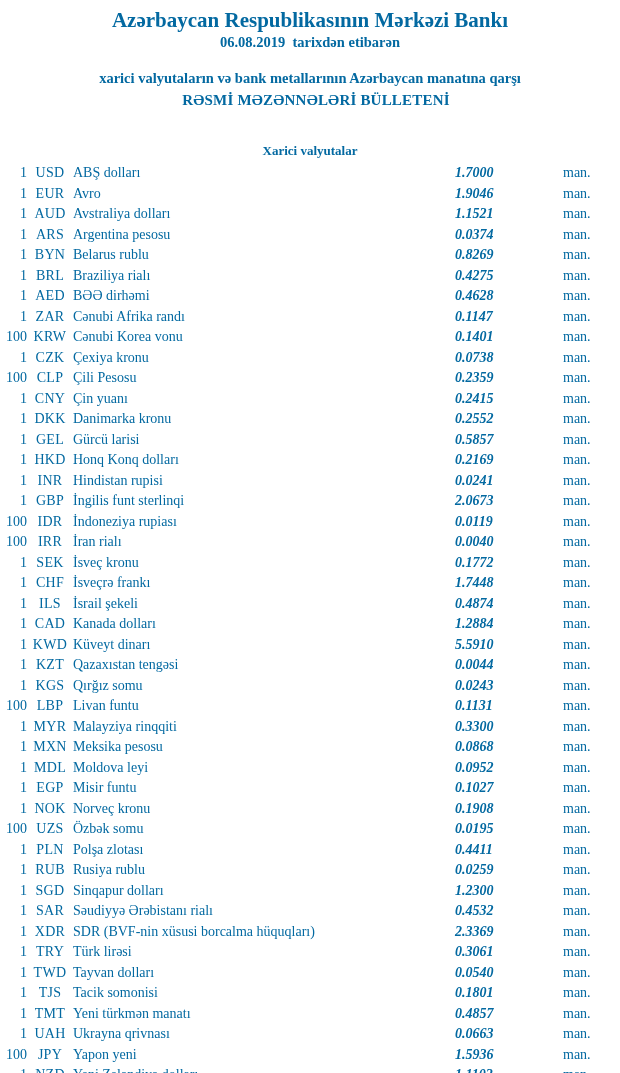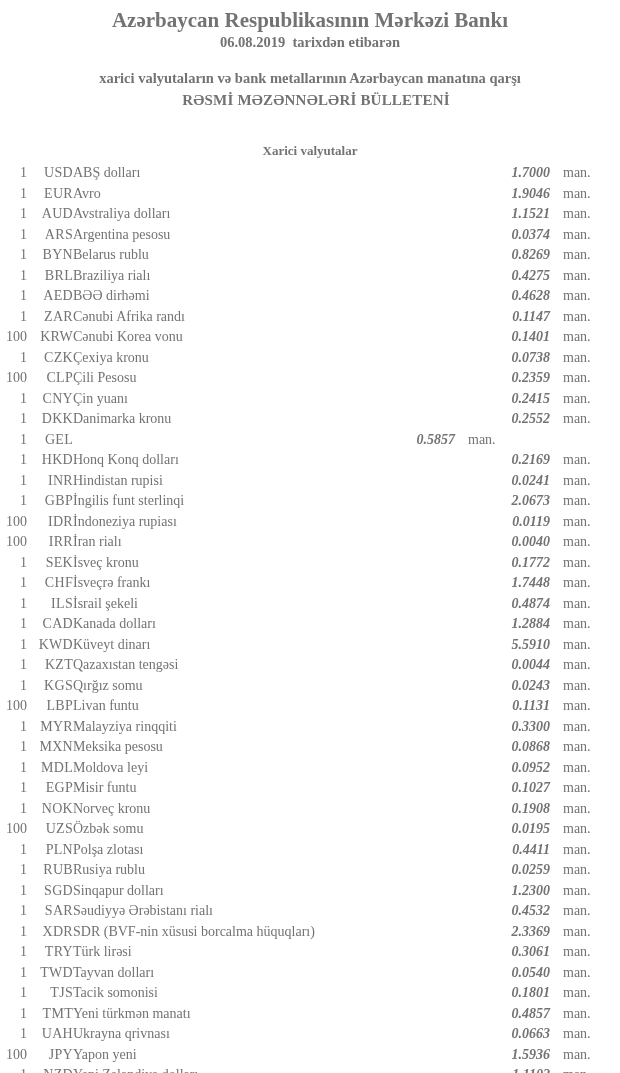--- a/index.html
+++ b/index.html
@@ -2,21 +2,21 @@
 <html><head>
 <meta charset="utf-8">
 <style>
   html, body { margin: 0; padding: 0; background: #ffffff; }
   #page {
     position: relative;
     width: 620px;
     height: 1073px;
     margin: 0 auto;
     background: #ffffff;
-    color: #737373;
+    color: #0369a1;
     font-family: "Liberation Serif", "DejaVu Serif", serif;
     overflow: hidden;
   }
   .header { text-align: center; }
   .bank-name {
     font-size: 21px;
     font-weight: 700;
     line-height: 24px;
     margin: 0;
     padding-top: 8px;
@@ -51,23 +51,23 @@
   .rates-table { margin-top: 2px; }
   .row {
     display: grid;
     grid-template-columns: 27px 46px 1fr 95px 70px;
     height: 20.5px;
     line-height: 20.5px;
     font-size: 14px;
     white-space: nowrap;
   }
   .qty  { text-align: right; }
-  .code { text-align: right; letter-spacing: 0.3px; }
+  .code { text-align: center; letter-spacing: 0.3px; }
   .name { text-align: left; overflow: hidden; }
-  .rate { text-align: right; font-weight: 700; font-style: italic; }
+  .rate { text-align: left; font-weight: 700; font-style: italic; }
   .unit { text-align: left; padding-left: 13px; }
 </style>
 </head>
 <body>
 
 <div id="page">
   <div class="header">
     <div class="bank-name">Azərbaycan Respublikasının Mərkəzi Bankı</div>
     <div class="date-line">06.08.2019&nbsp; tarixdən etibarən</div>
     <div class="subtitle">xarici valyutaların və bank metallarının Azərbaycan manatına qarşı</div>
@@ -177,20 +177,21 @@
       <span class="qty">1</span>
       <span class="code">DKK</span>
       <span class="name">Danimarka kronu</span>
       <span class="rate">0.2552</span>
       <span class="unit">man.</span>
     </div>
 
     <div class="row">
       <span class="qty">1</span>
       <span class="code">GEL</span>
+      <span class="name">Gürcü larisi</span>
       <span class="rate">0.5857</span>
       <span class="unit">man.</span>
     </div>
 
     <div class="row">
       <span class="qty">1</span>
       <span class="code">HKD</span>
       <span class="name">Honq Konq dolları</span>
       <span class="rate">0.2169</span>
       <span class="unit">man.</span>

